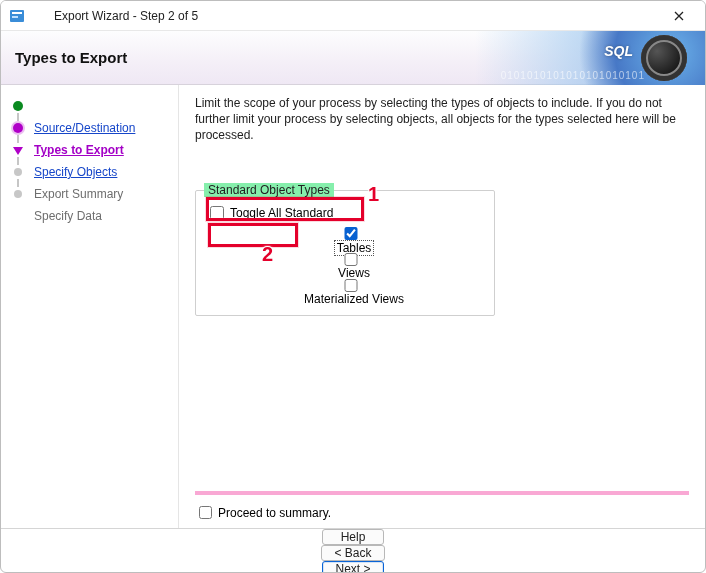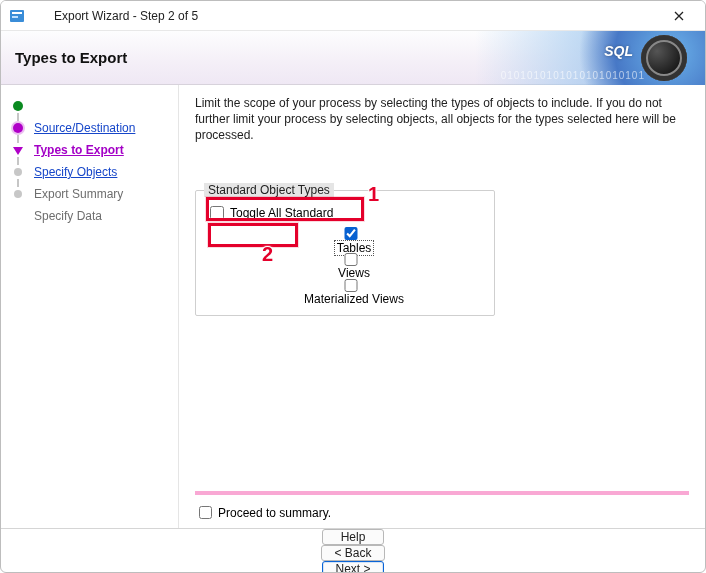--- a/index.html
+++ b/index.html
@@ -103,21 +103,21 @@
   .step .disabled { color:#6e6e6e; }
   
   .main { flex:1; padding:10px 18px 4px 16px; position:relative; }
   .instr { font-size:12px; color:#222; line-height:1.35; margin-bottom:46px; }
   .group {
     border:1px solid #cfcfcf; border-radius:2px;
     width:300px; padding:8px 14px 10px 14px; position:relative;
     margin-top:10px;
   }
   .group .legend {
-    position:absolute; top:-8px; left:8px; background:#e5e5e5; padding:0 4px;
+    position:absolute; top:-8px; left:8px; background:#86efac; padding:0 4px;
     font-size:12px; color:#222;
   }
   .opt { display:flex; align-items:center; height:24px; margin:2px 0; }
   .opt input[type=checkbox]{ width:14px; height:14px; margin:0 6px 0 0; accent-color:#0761d1;}
   .opt label { font-size:12px; }
   .opt.indent { margin-left:18px;flex-direction:column; }
   .marker {
     position:absolute; border:3px solid #e4002b; pointer-events:none;
     box-shadow:0 0 0 1px rgba(228,0,43,.15);
   }

